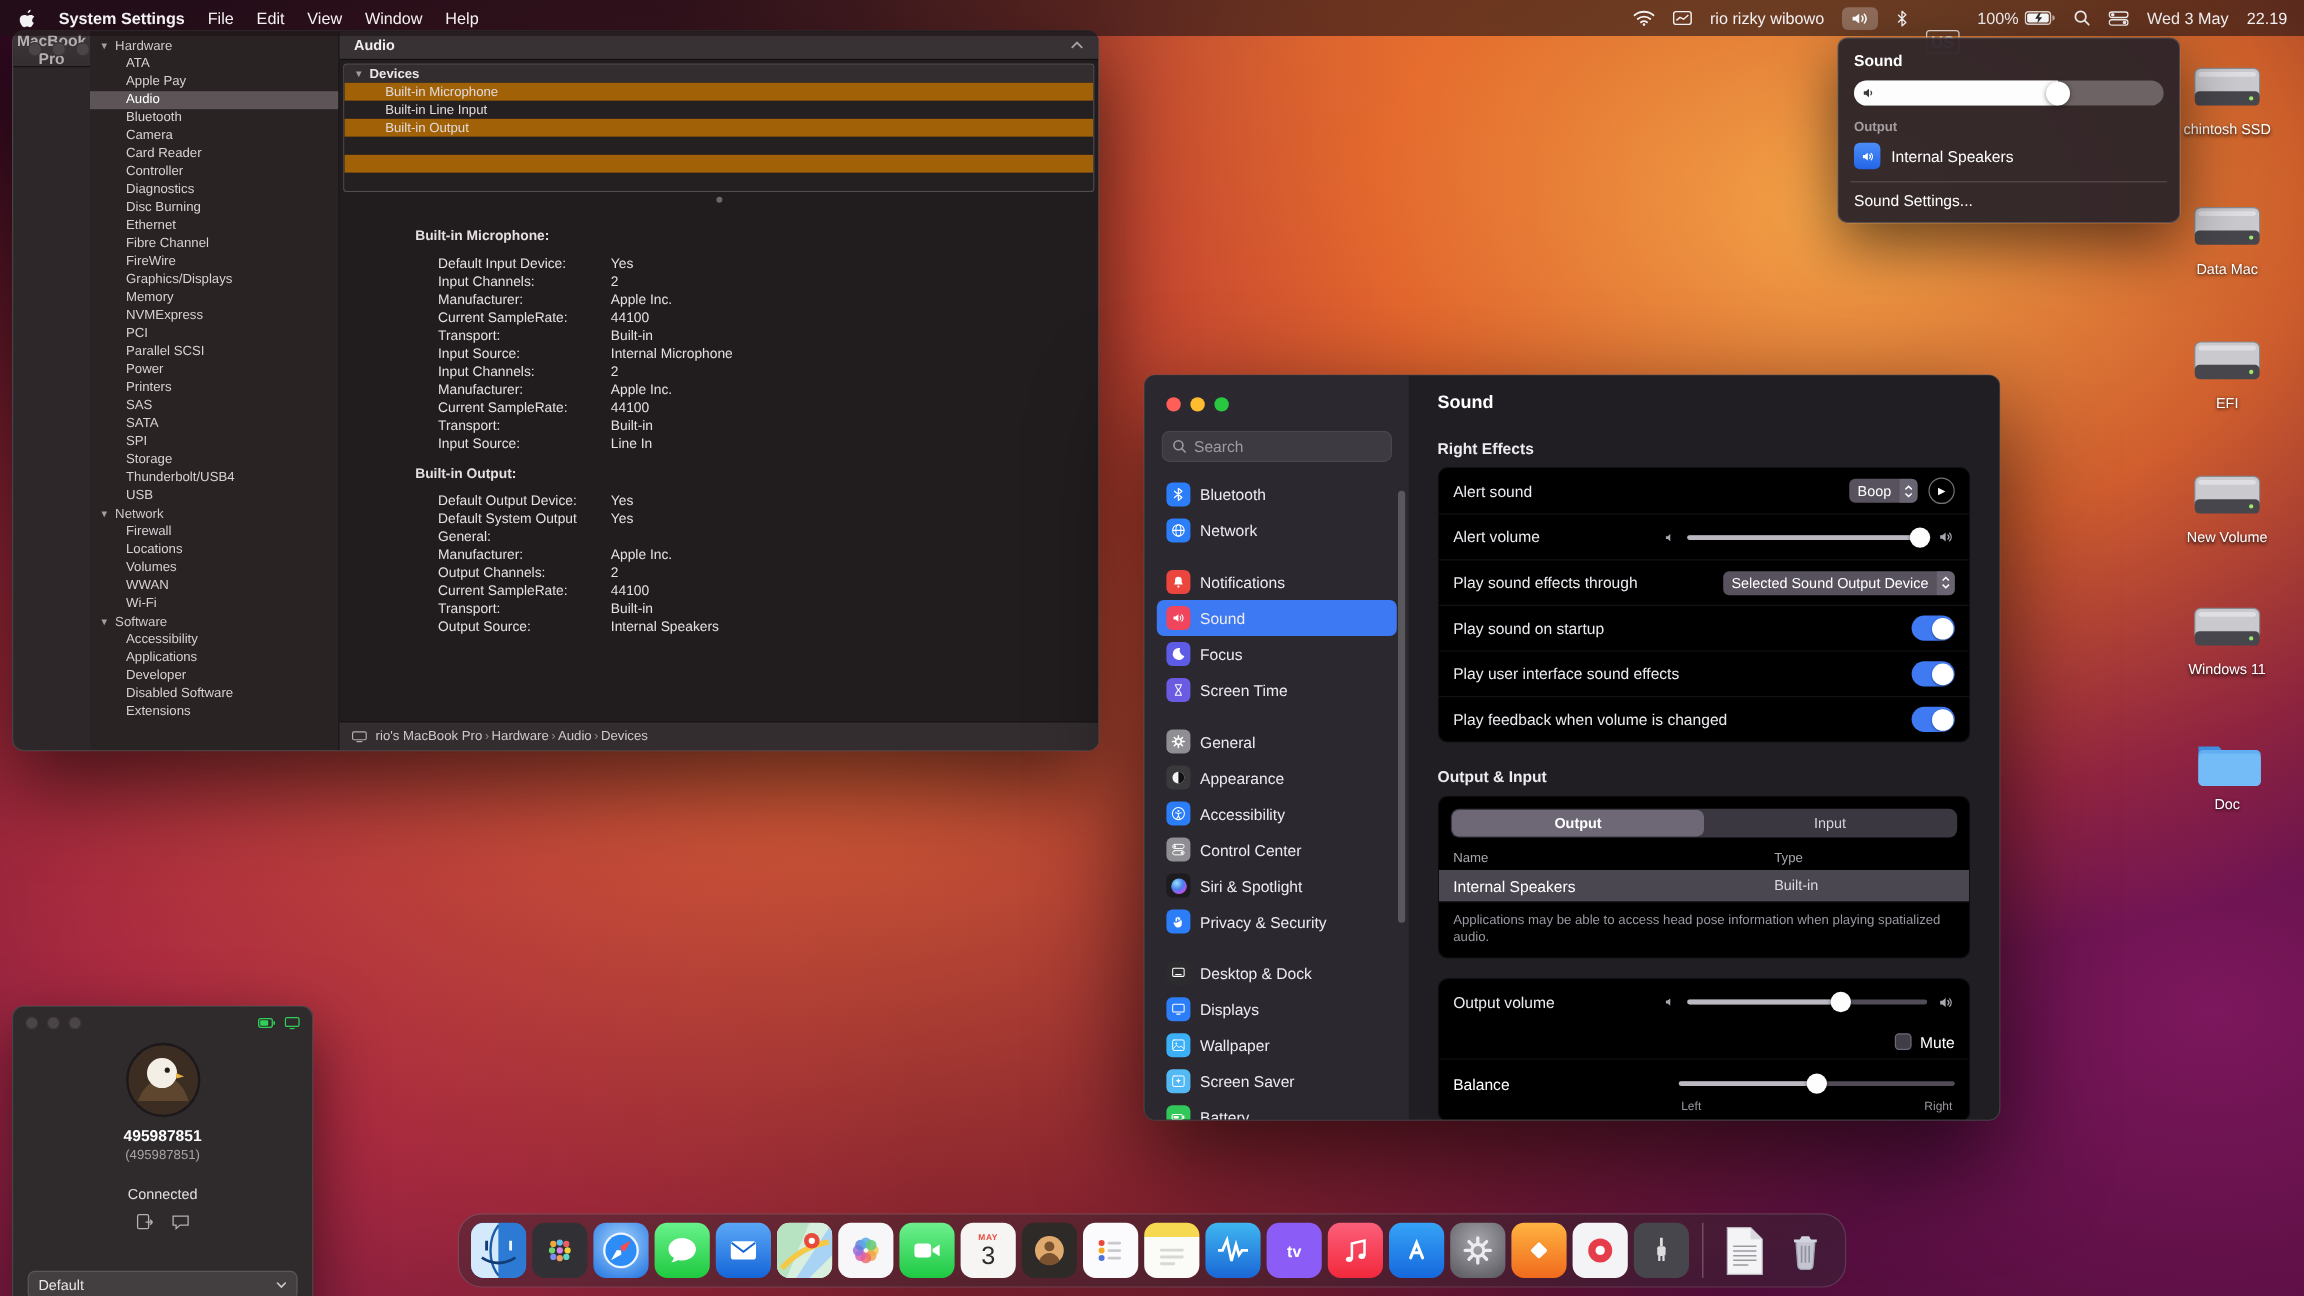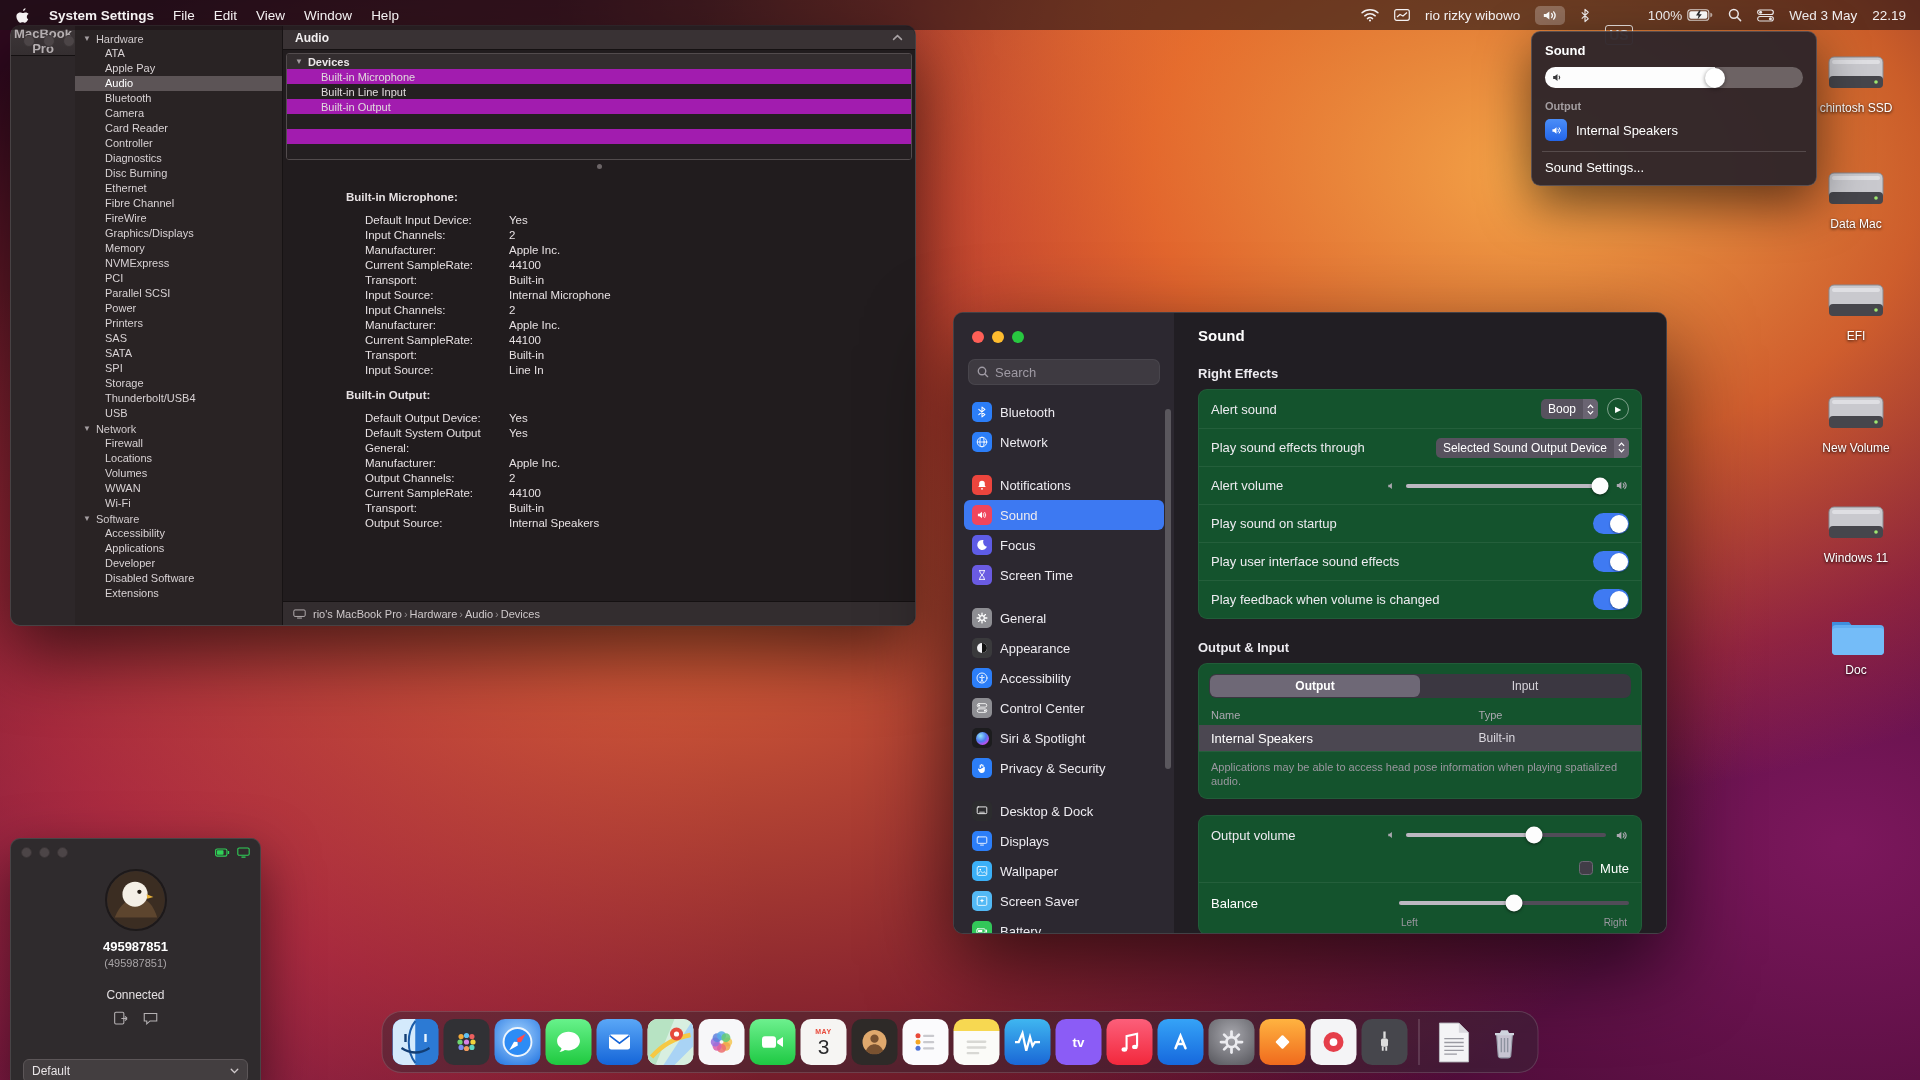--- a/index.html
+++ b/index.html
@@ -43,21 +43,21 @@
   .si-sec{display:flex;align-items:center;gap:5px;height:15px;padding:0 8px;font-size:11px;color:#cfc9cb;}
   .si-disc{font-size:8px;color:#a39da0;}
   .si-item{height:15px;line-height:15px;padding-left:30px;font-size:11px;color:#d8d2d4;white-space:nowrap;}
   .si-item.sel{background:#5c5456;color:#fff;}
   .si-main{flex:1;display:flex;flex-direction:column;background:#211c1e;min-width:0;}
   .si-header{height:24px;flex:0 0 auto;background:#393234;border-bottom:1px solid #151112;display:flex;align-items:center;padding:0 12px;font-size:12px;font-weight:700;color:#f2eff0;}
   .si-header .chev{margin-left:auto;color:#a8a2a4;font-size:10px;}
   .si-tablewrap{margin:3px 3px 0;border:1px solid #524b4d;border-radius:3px;overflow:hidden;}
   .si-trow{height:15px;display:flex;align-items:center;font-size:11px;color:#e0dadc;padding-left:34px;}
   .si-trow.head{background:#332d2f;font-weight:700;padding-left:8px;gap:5px;color:#ece8e9;}
-  .si-trow.a{background:#a21caf;}
+  .si-trow.a{background:#a16207;}
   .si-trow.b{background:#241f21;}
   .si-splitter{height:12px;display:flex;align-items:center;justify-content:center;flex:0 0 auto;}
   .si-splitter span{width:5px;height:5px;border-radius:50%;background:#6c6567;}
   .si-details{flex:1;padding:8px 12px 0;font-size:11.5px;color:#e6e0e2;overflow:hidden;line-height:15px;}
   .d-head{font-weight:700;margin-left:9px;margin-bottom:8px;}
   .dg-name{font-weight:700;margin:10px 0 8px 51px;}
   .dp-row{display:flex;padding-left:70px;}
   .dp-row .k{width:144px;flex:0 0 auto;}
   .si-bottom{height:24px;flex:0 0 auto;background:#332d2f;border-top:1px solid #151112;display:flex;align-items:center;gap:7px;padding:0 10px;font-size:11px;color:#cfc9cb;}
   .crumb-sep{color:#8f898b;margin:0 2px;}
@@ -95,21 +95,21 @@
   .st-item{display:flex;align-items:center;gap:8px;height:30px;border-radius:6px;padding:0 8px;font-size:13px;color:#edebf0;}
   .st-item.sel{background:#3d79f2;}
   .st-gap{height:13px;}
   .st-icon{width:20px;height:20px;border-radius:5px;display:flex;align-items:center;justify-content:center;flex:0 0 auto;}
   .siri-orb{width:13px;height:13px;border-radius:50%;
     background:radial-gradient(circle at 35% 30%, #8fe3f7, #4d7bf0 45%, #c44df0 75%, #f04d8f);}
   .st-scrollbar{position:absolute;right:3px;top:96px;width:6px;height:360px;border-radius:3px;background:rgba(255,255,255,.22);}
   .st-main{flex:1;padding:14px 24px 0;overflow:hidden;background:#211e23;}
   .st-title{font-size:15px;font-weight:700;margin-bottom:22px;}
   .sect-h{font-size:13px;font-weight:700;color:#edebf0;margin:0 0 8px;}
-  .card{background:#14532d;border:1px solid rgba(255,255,255,.06);border-radius:9px;overflow:hidden;}
+  .card{background:#000000;border:1px solid rgba(255,255,255,.06);border-radius:9px;overflow:hidden;}
   .crow{display:flex;align-items:center;min-height:38px;padding:0 12px;font-size:13px;color:#edebf0;}
   .crow + .crow{border-top:1px solid rgba(255,255,255,.07);}
   .crow .grow{flex:1;}
   .stepper{display:flex;align-items:center;background:#57525e;border-radius:5px;height:20px;overflow:hidden;font-size:12px;color:#fff;}
   .stepper .lbl{padding:0 7px;}
   .stepper .arr{width:15px;height:20px;background:#6a6472;display:flex;flex-direction:column;align-items:center;justify-content:center;gap:1px;}
   .playbtn{width:22px;height:22px;border-radius:50%;border:1.5px solid rgba(255,255,255,.45);margin-left:9px;
     display:flex;align-items:center;justify-content:center;font-size:8px;color:#fff;}
   .slider{position:relative;height:4px;background:#514c58;border-radius:2px;width:200px;}
   .slider .fill{position:absolute;left:0;top:0;bottom:0;background:#bcb8c1;border-radius:2px;}
@@ -688,35 +688,20 @@
                 <path d="M1 4 4 1l3 3"></path>
               </svg>
               <svg width="7" height="5" viewBox="0 0 8 5" fill="none" stroke="#fff" stroke-width="1.4">
                 <path d="M1 1l3 3 3-3"></path>
               </svg>
             </span>
           </span>
           <span class="playbtn">▶</span>
         </div>
         <div class="crow">
-          <span>Play sound effects through</span>
-          <span class="grow"></span>
-          <span class="stepper">
-            <span class="lbl">Selected Sound Output Device</span>
-            <span class="arr">
-              <svg width="7" height="5" viewBox="0 0 8 5" fill="none" stroke="#fff" stroke-width="1.4">
-                <path d="M1 4 4 1l3 3"></path>
-              </svg>
-              <svg width="7" height="5" viewBox="0 0 8 5" fill="none" stroke="#fff" stroke-width="1.4">
-                <path d="M1 1l3 3 3-3"></path>
-              </svg>
-            </span>
-          </span>
-        </div>
-        <div class="crow">
           <span>Alert volume</span>
           <span class="grow"></span>
           <span class="sl-cluster">
             <span>
               <svg viewBox="0 0 24 24" width="12" height="12" fill="none" stroke="#aba7b0" stroke-width="1.8" stroke-linecap="round">
                 <path d="M4.5 9.6v4.8h2.9l4.4 3.6V6L7.4 9.6H4.5z" fill="#aba7b0" stroke="none"></path>
               </svg>
             </span>
             <span class="slider">
               <span class="fill" style="width: 97%;"></span>
@@ -725,20 +710,35 @@
             <span>
               <svg viewBox="0 0 24 24" width="15" height="15" fill="none" stroke="#aba7b0" stroke-width="1.8" stroke-linecap="round">
                 <path d="M4.5 9.6v4.8h2.9l4.4 3.6V6L7.4 9.6H4.5z" fill="#aba7b0" stroke="none"></path>
                 <path d="M14.8 9.2a4 4 0 0 1 0 5.6"></path>
                 <path d="M17.2 7a7.4 7.4 0 0 1 0 10"></path>
               </svg>
             </span>
           </span>
         </div>
         <div class="crow">
+          <span>Play sound effects through</span>
+          <span class="grow"></span>
+          <span class="stepper">
+            <span class="lbl">Selected Sound Output Device</span>
+            <span class="arr">
+              <svg width="7" height="5" viewBox="0 0 8 5" fill="none" stroke="#fff" stroke-width="1.4">
+                <path d="M1 4 4 1l3 3"></path>
+              </svg>
+              <svg width="7" height="5" viewBox="0 0 8 5" fill="none" stroke="#fff" stroke-width="1.4">
+                <path d="M1 1l3 3 3-3"></path>
+              </svg>
+            </span>
+          </span>
+        </div>
+        <div class="crow">
           <span>Play sound on startup</span>
           <span class="grow"></span>
           <span class="toggle">
             <span class="knob"></span>
           </span>
         </div>
         <div class="crow">
           <span>Play user interface sound effects</span>
           <span class="grow"></span>
           <span class="toggle">

